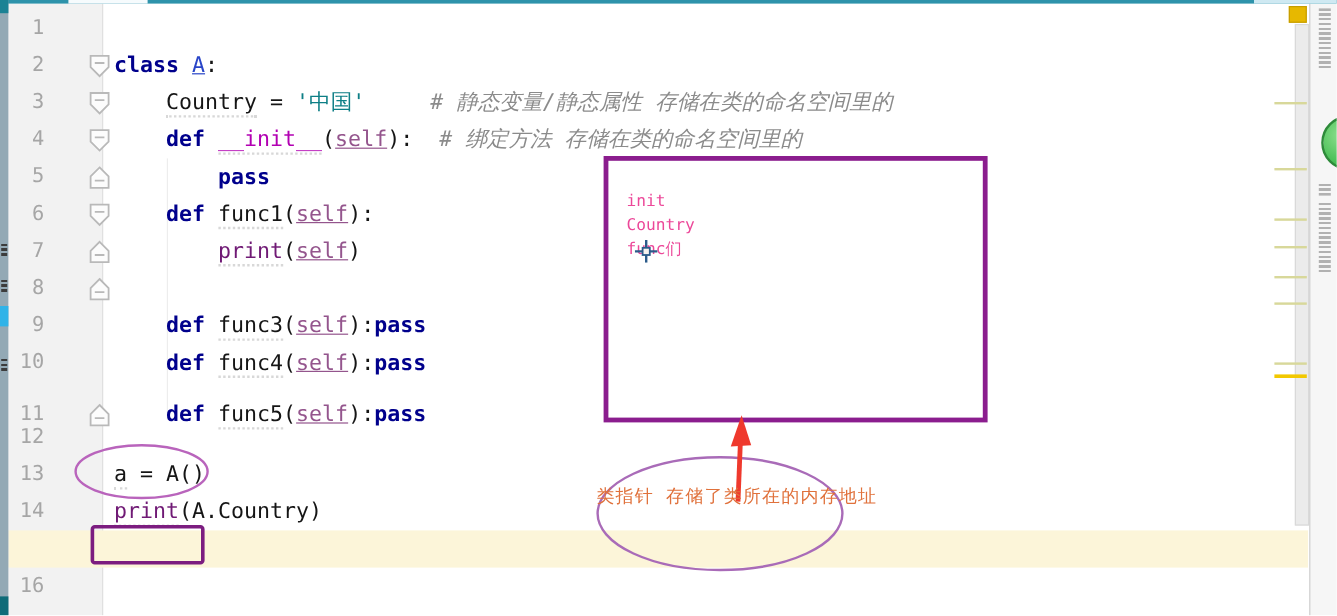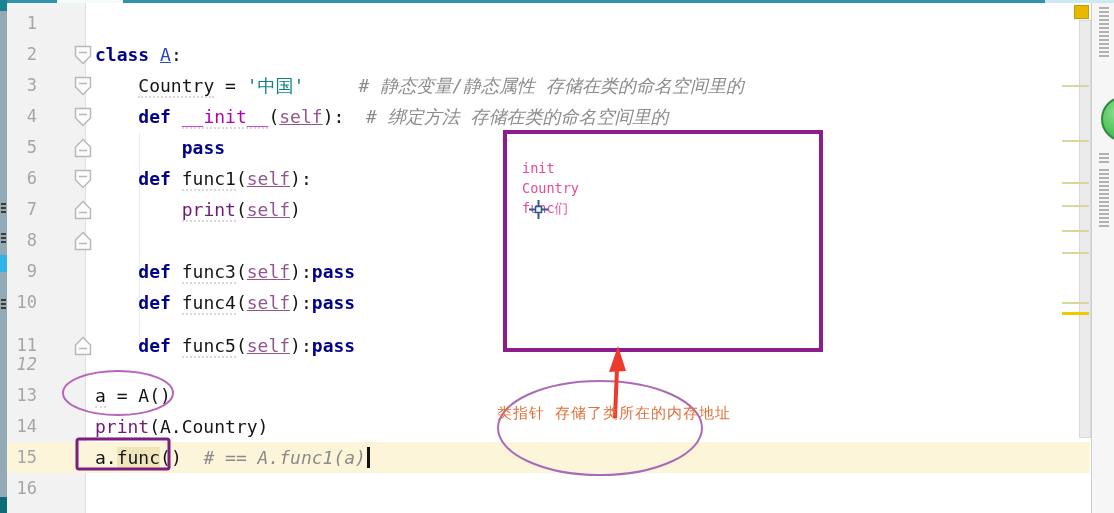--- a/index.html
+++ b/index.html
@@ -150,39 +150,34 @@
       <div class="row" style="top: 318px; margin-top: 12px;">
         <span class="lnum">11</span>
         <span class="fold">
           <svg width="18" height="20" viewBox="0 0 18 20">
             <path d="M9,1.5 L16.5,9 V18.5 H1.5 V9 Z" fill="#fcfcfc" stroke="#b9b9b9" stroke-width="1.5"></path>
             <line x1="5" x2="13" y1="12.5" y2="12.5" stroke="#b9b9b9" stroke-width="1.5"></line>
           </svg>
         </span>
         <span class="codeln"><span class="tok-t">    </span><span class="tok-k">def </span><span class="tok-t u">func5</span><span class="tok-t">(</span><span class="tok-self">self</span><span class="tok-t">):</span><span class="tok-k">pass</span></span>
       </div>
-      <div class="row" style="top: 349px; font-style: italic;">
+      <div class="row" style="top: 349px;">
         <span class="lnum">12</span>
         <span class="fold"></span>
         <span class="codeln"></span>
       </div>
       <div class="row" style="top: 380px;">
         <span class="lnum">13</span>
         <span class="fold"></span>
         <span class="codeln"><span class="tok-t u">a</span><span class="tok-t"> = A()</span></span>
       </div>
       <div class="row" style="top: 411px;">
         <span class="lnum">14</span>
         <span class="fold"></span>
         <span class="codeln"><span class="tok-bi u">print</span><span class="tok-t">(A.Country)</span></span>
-      </div>
-      <div class="row" style="top: 442px;">
-        <span class="lnum">15</span>
-        <span class="fold"></span>
-        <span class="codeln"><span class="tok-t">a.</span><span class="tok-hl">func</span><span class="tok-t">()  </span><span class="tok-c"># == A.func1(a)</span><span class="caret"></span></span>
       </div>
       <div class="row" style="top: 473px;">
         <span class="lnum">16</span>
         <span class="fold"></span>
         <span class="codeln"></span>
       </div>
     </div>
 
   <div class="scrolltrack"></div>
   <div id="ticks">

